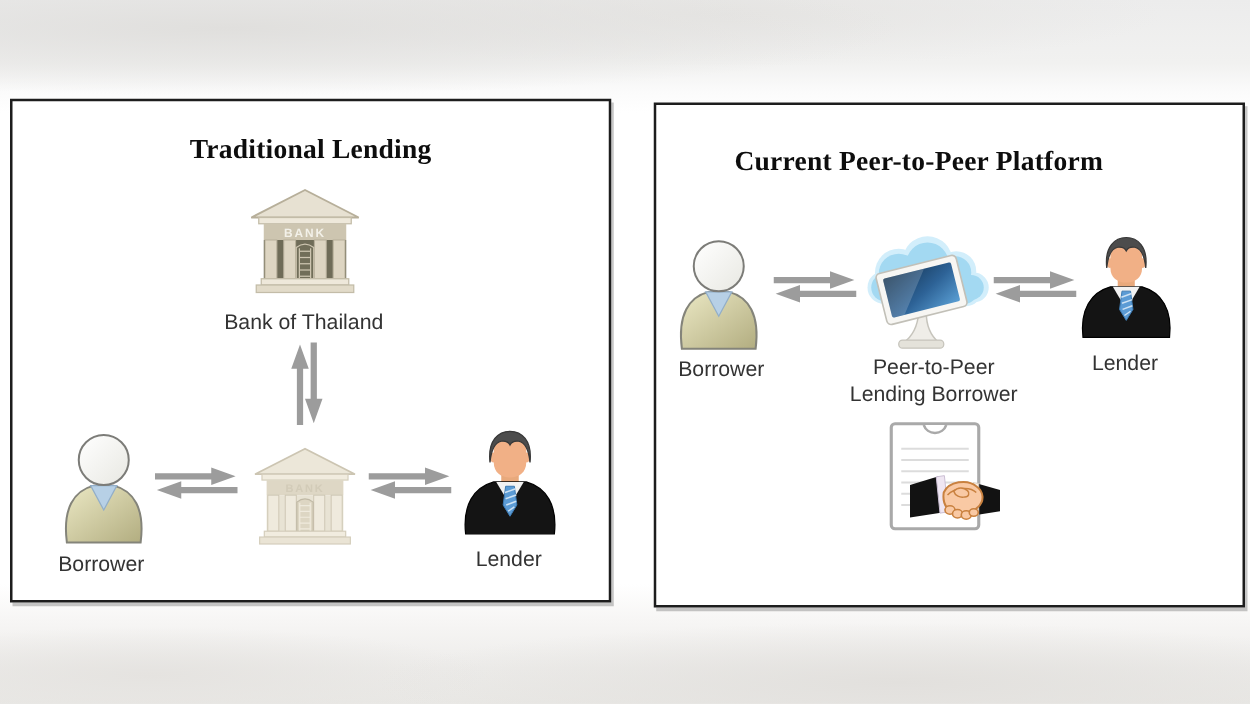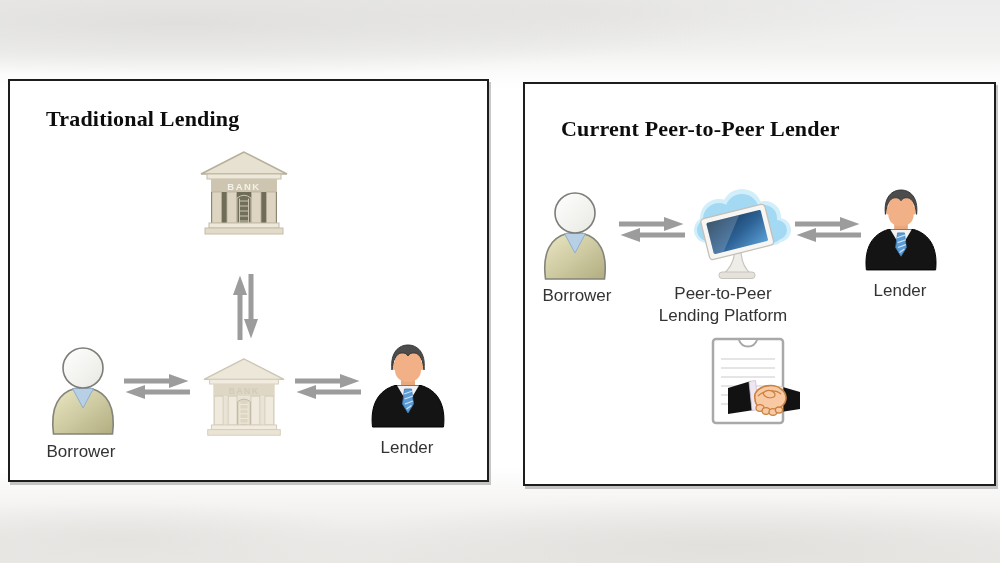--- a/index.html
+++ b/index.html
@@ -8,22 +8,22 @@
     background:
       radial-gradient(900px 90px at 18% 4%, #e0dfdd 0%, rgba(224,223,221,0) 60%),
       radial-gradient(500px 60px at 58% 2%, #e6e5e3 0%, rgba(230,229,227,0) 70%),
       radial-gradient(700px 80px at 72% 97%, #e2e0dd 0%, rgba(226,224,221,0) 60%),
       radial-gradient(420px 60px at 12% 96%, #e5e3e0 0%, rgba(229,227,224,0) 65%),
       linear-gradient(180deg,#ececec 0%,#f1f1f0 9%,#fbfbfb 13%,#ffffff 16%,#ffffff 83%,#f7f6f5 88%,#edecea 95%,#e9e8e5 100%);
     font-family:"Liberation Sans", sans-serif;
   }
   .panel{position:absolute;background:#ffffff;border:2.5px solid #1d1d1d;
          box-shadow:2px 3px 0 rgba(95,95,95,.35);}
-  .panel-title{position:absolute;font-family:"Liberation Serif", serif;
-         font-weight:bold;font-size:22px;color:#0d0d0d;letter-spacing:.2px;white-space:nowrap;margin-left:36px;}
+  .panel-title{position:absolute;text-align:center;font-family:"Liberation Serif", serif;
+         font-weight:bold;font-size:22px;color:#0d0d0d;letter-spacing:.2px;white-space:nowrap;}
   .lbl{position:absolute;text-align:center;font-size:17px;color:#333;white-space:nowrap;}
   .lbl2{position:absolute;text-align:center;font-size:17px;color:#333;line-height:22px;}
   .abs{position:absolute;}
   svg{display:block;overflow:visible;}
 
   
   .arrow polygon{fill:#9c9c9c;}
 
   
   .bank-dark .ped{fill:#e7e1d2;stroke:#b7af9a;stroke-width:1.5;}
@@ -89,20 +89,21 @@
           <line x1="41.5" y1="55" x2="50.5" y2="55"></line>
         <line x1="41.5" y1="60" x2="50.5" y2="60"></line>
           <line x1="41.5" y1="65" x2="50.5" y2="65"></line>
         <line x1="41.5" y1="70" x2="50.5" y2="70"></line>
         <line x1="41.5" y1="47.5" x2="41.5" y2="72"></line>
           <line x1="50.5" y1="47.5" x2="50.5" y2="72"></line>
       </g>
       <rect class="step1" x="11" y="72" width="70" height="5"></rect>
       <rect class="step2" x="7" y="77" width="78" height="6"></rect>
     </svg>
+    <div class="lbl" style="left:113px;top:167px;width:240px;">Bank of Thailand</div>
 
     <svg class="abs arrow" style="left:222px;top:193px;" width="27" height="66" viewBox="0 0 27 66">
       <polygon points="5.5,66 5.5,21 1,21 8,1.5 15,21 10.5,21 10.5,66"></polygon>
       <polygon points="16.5,0 16.5,45 12,45 19,64.5 26,45 21.5,45 21.5,0"></polygon>
     </svg>
 
     <svg class="abs" style="left:36px;top:264px;" width="74" height="90" viewBox="0 0 74 90">
       <path d="M7.5,89 C4,62 13,47.5 29,43.5 L45,43.5 C61,47.5 70,62 66.5,89 Z" fill="url(#gBody)" stroke="#84847a" stroke-width="1.6"></path>
       <polygon points="26.5,43.5 47.5,43.5 37,63" fill="#b7d0e6" stroke="#92aec8" stroke-width="1"></polygon>
       <circle cx="37" cy="23" r="20" fill="url(#gHead)" stroke="#7c7c78" stroke-width="1.6"></circle>
@@ -157,21 +158,21 @@
       <path d="M27,14 C27,8 33,5 40,5 C47,5 53,8 53,14 L53,28 C53,36 47,40 40,40 C33,40 27,36 27,28 Z" fill="#f1b086"></path>
       <ellipse cx="26.5" cy="24" rx="2.5" ry="4" fill="#f1b086"></ellipse>
       <ellipse cx="53.5" cy="24" rx="2.5" ry="4" fill="#f1b086"></ellipse>
       <path d="M24,28 C22,10 31,3 40,3 C49,3 58,10 56,28 C55,18 52,12 47,11 C43,10.5 41,12 40,14 C39,12 37,10.5 33,11 C28,12 25,18 24,28 Z" fill="#4c4c4c" stroke="#383838" stroke-width="1"></path>
     </svg>
     <div class="lbl" style="left:327px;top:357px;width:140px;">Lender</div>
   </div>
 
   <div class="panel" style="left:523px;top:82px;width:469px;height:400px;">
 
-    <div class="panel-title" style="left:0;top:32px;width:420px;">Current Peer-to-Peer Lender</div>
+    <div class="panel-title" style="left:0;top:32px;width:420px;">Current Peer-to-Peer Platform</div>
 
     <svg class="abs" style="left:13px;top:106px;" width="74" height="90" viewBox="0 0 74 90">
       <path d="M7.5,89 C4,62 13,47.5 29,43.5 L45,43.5 C61,47.5 70,62 66.5,89 Z" fill="url(#gBody)" stroke="#84847a" stroke-width="1.6"></path>
       <polygon points="26.5,43.5 47.5,43.5 37,63" fill="#b7d0e6" stroke="#92aec8" stroke-width="1"></polygon>
       <circle cx="37" cy="23" r="20" fill="url(#gHead)" stroke="#7c7c78" stroke-width="1.6"></circle>
     </svg>
     <div class="lbl" style="left:2px;top:202px;width:100px;">Borrower</div>
 
     <svg class="abs arrow" style="left:94px;top:132px;" width="66" height="27" viewBox="0 0 66 27">
       <polygon points="0,5.5 45,5.5 45,1 64.5,8 45,15 45,10.5 0,10.5"></polygon>
@@ -196,21 +197,21 @@
         <rect x="19" y="32" width="78" height="21" rx="10"></rect>
       </g>
       <path d="M50,60 C49,72 45,79 38,84 L66,84 C59,78 56,71 56,60 Z" fill="#efede8" stroke="#c6c4bc" stroke-width="1.2"></path>
       <rect x="34" y="82" width="36" height="6.5" rx="3" fill="#e4e2da" stroke="#c6c4bc" stroke-width="1"></rect>
       <g transform="rotate(-14 52 41)">
         <rect x="19" y="21" width="66" height="42" rx="3.5" fill="#f7f6f3" stroke="#c2c0b8" stroke-width="1.3"></rect>
         <rect x="24" y="26" width="56" height="32" rx="1.5" fill="url(#gScreen)"></rect>
         <polygon points="24,26 58,26 34,58 24,58" fill="#ffffff" opacity="0.18"></polygon>
       </g>
     </svg>
-    <div class="lbl2" style="left:88px;top:199px;width:220px;"><span>Peer-to-Peer</span><br><span>Lending Platform</span></div>
+    <div class="lbl2" style="left:112px;top:199px;width:220px;"><span>Peer-to-Peer</span><br><span>Lending Borrower</span></div>
 
     <svg class="abs arrow" style="left:270px;top:132px;" width="66" height="27" viewBox="0 0 66 27">
       <polygon points="0,5.5 45,5.5 45,1 64.5,8 45,15 45,10.5 0,10.5"></polygon>
       <polygon points="66,16.5 21,16.5 21,12 1.5,19 21,26 21,21.5 66,21.5"></polygon>
     </svg>
 
     <svg class="abs" style="left:337px;top:101px;" width="78" height="88" viewBox="0 0 80 86">
       <rect x="33" y="32" width="14" height="12" fill="#e8a97c"></rect>
       <path d="M4.5,85 C2,62 11,48 27,43.5 L53,43.5 C69,48 78,62 75.5,85 Z" fill="#141414" stroke="#000000" stroke-width="1"></path>
       <polygon points="29,43.5 51,43.5 40,62" fill="#f2f2f2"></polygon>

